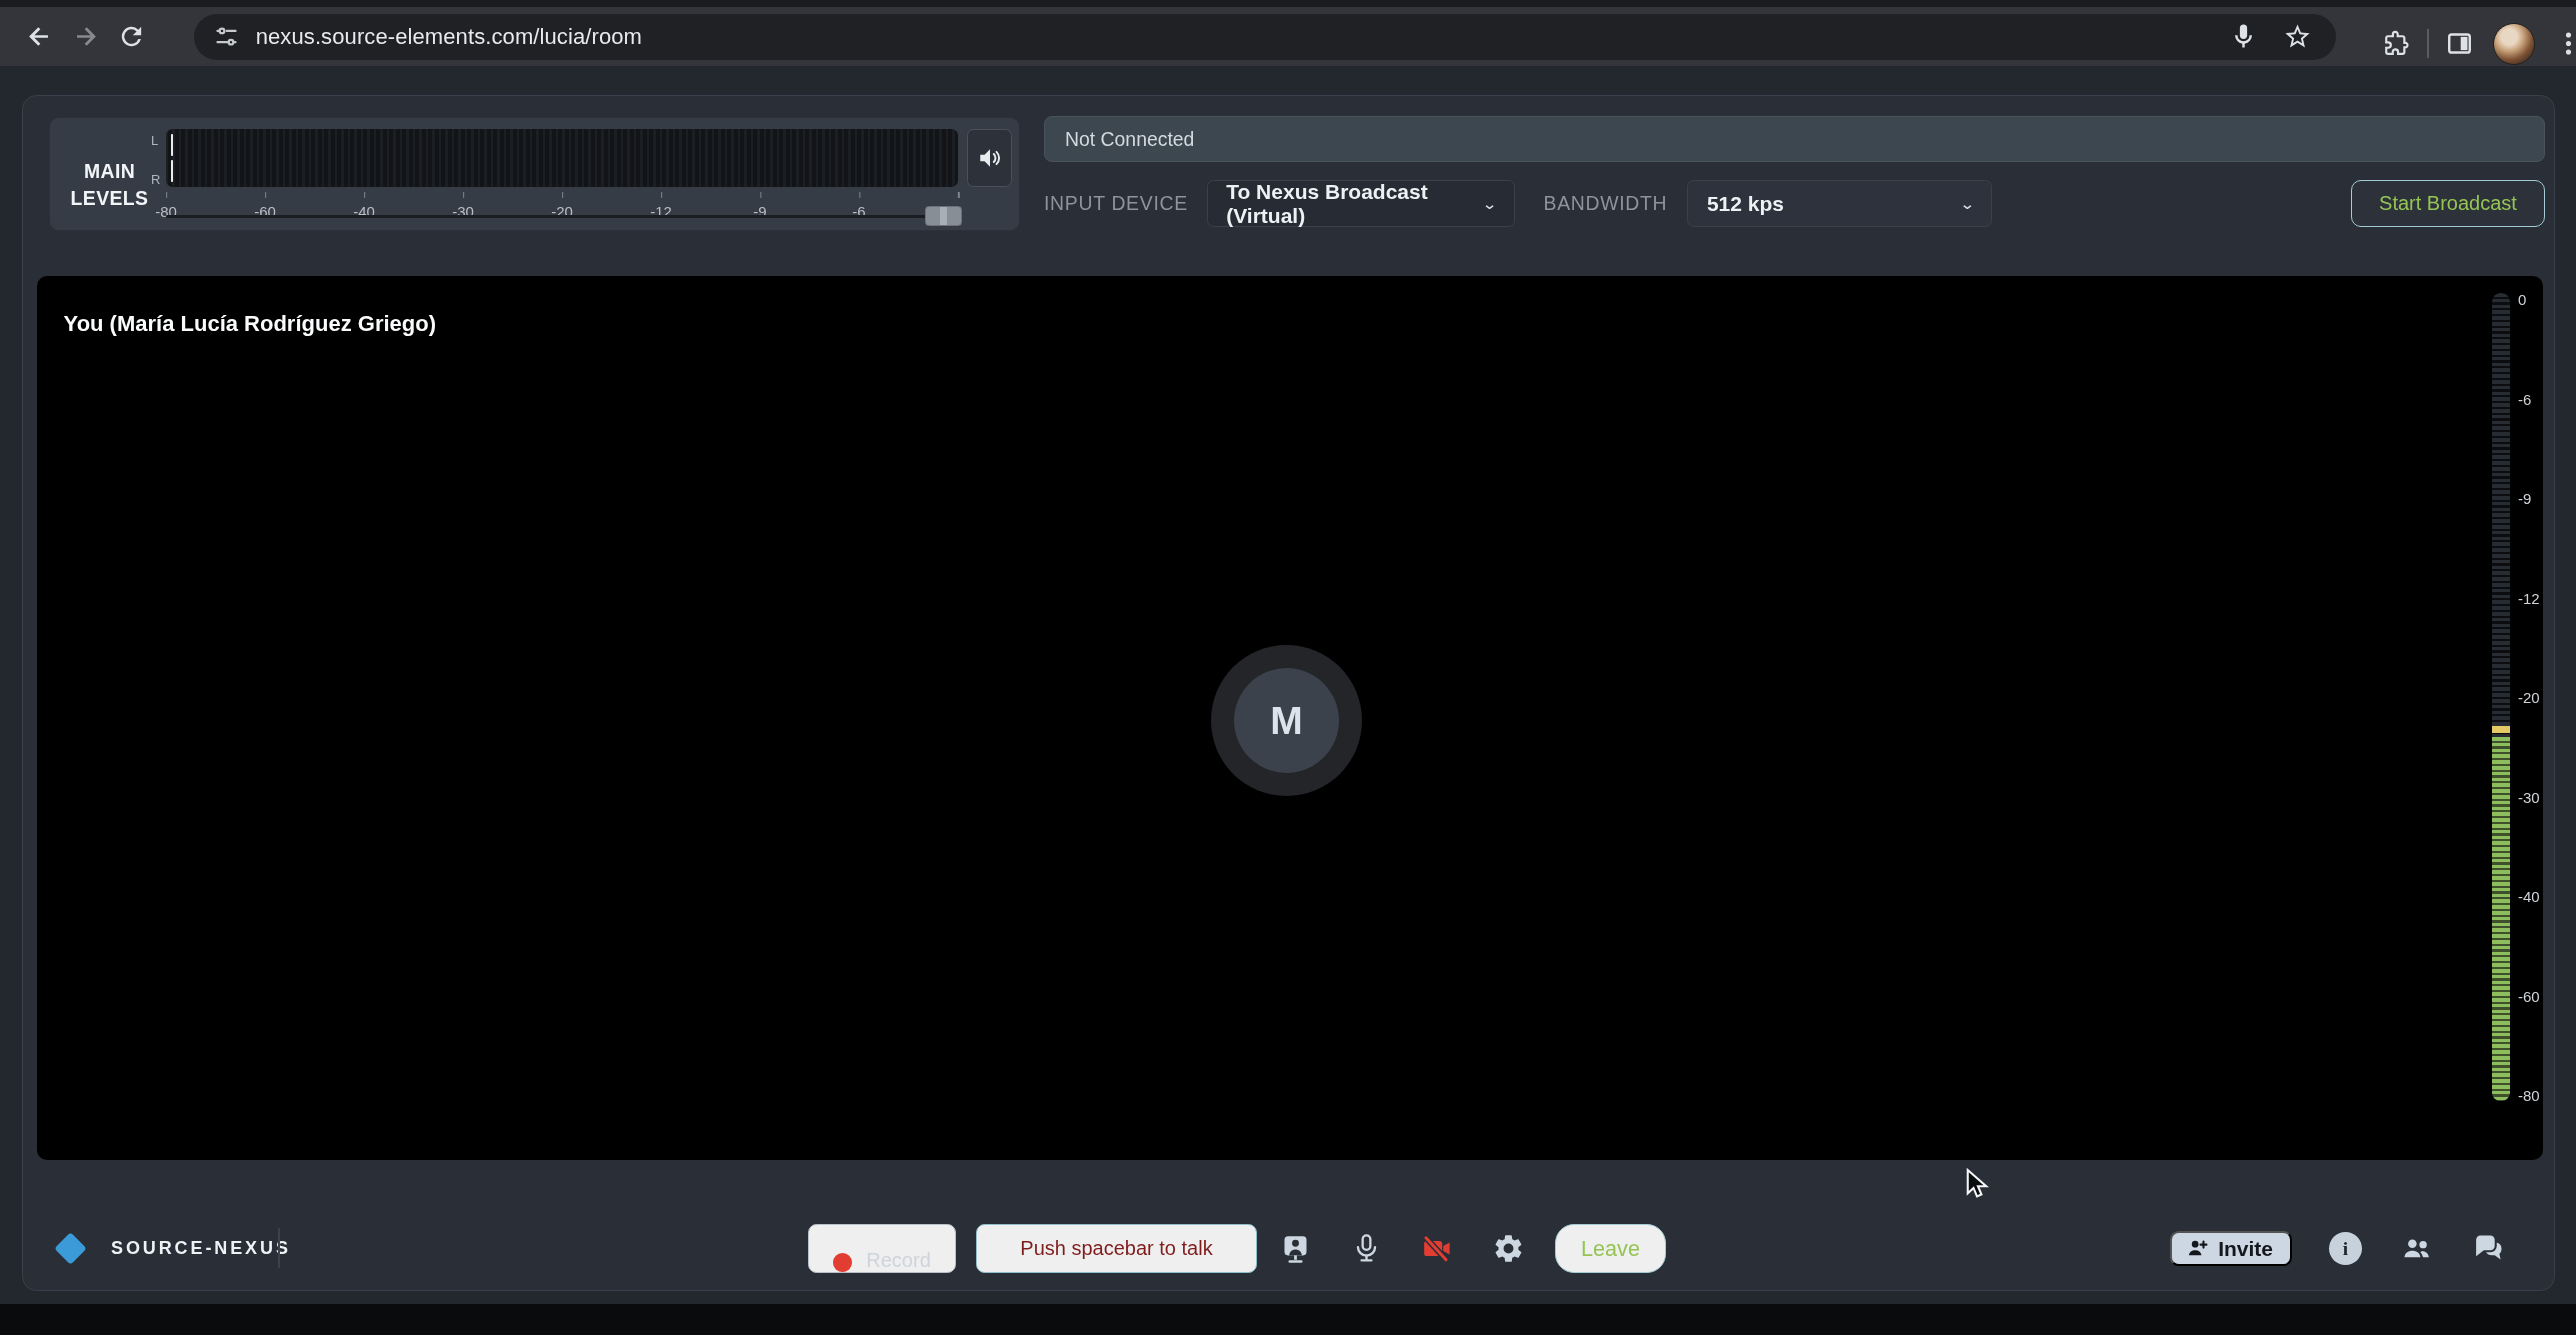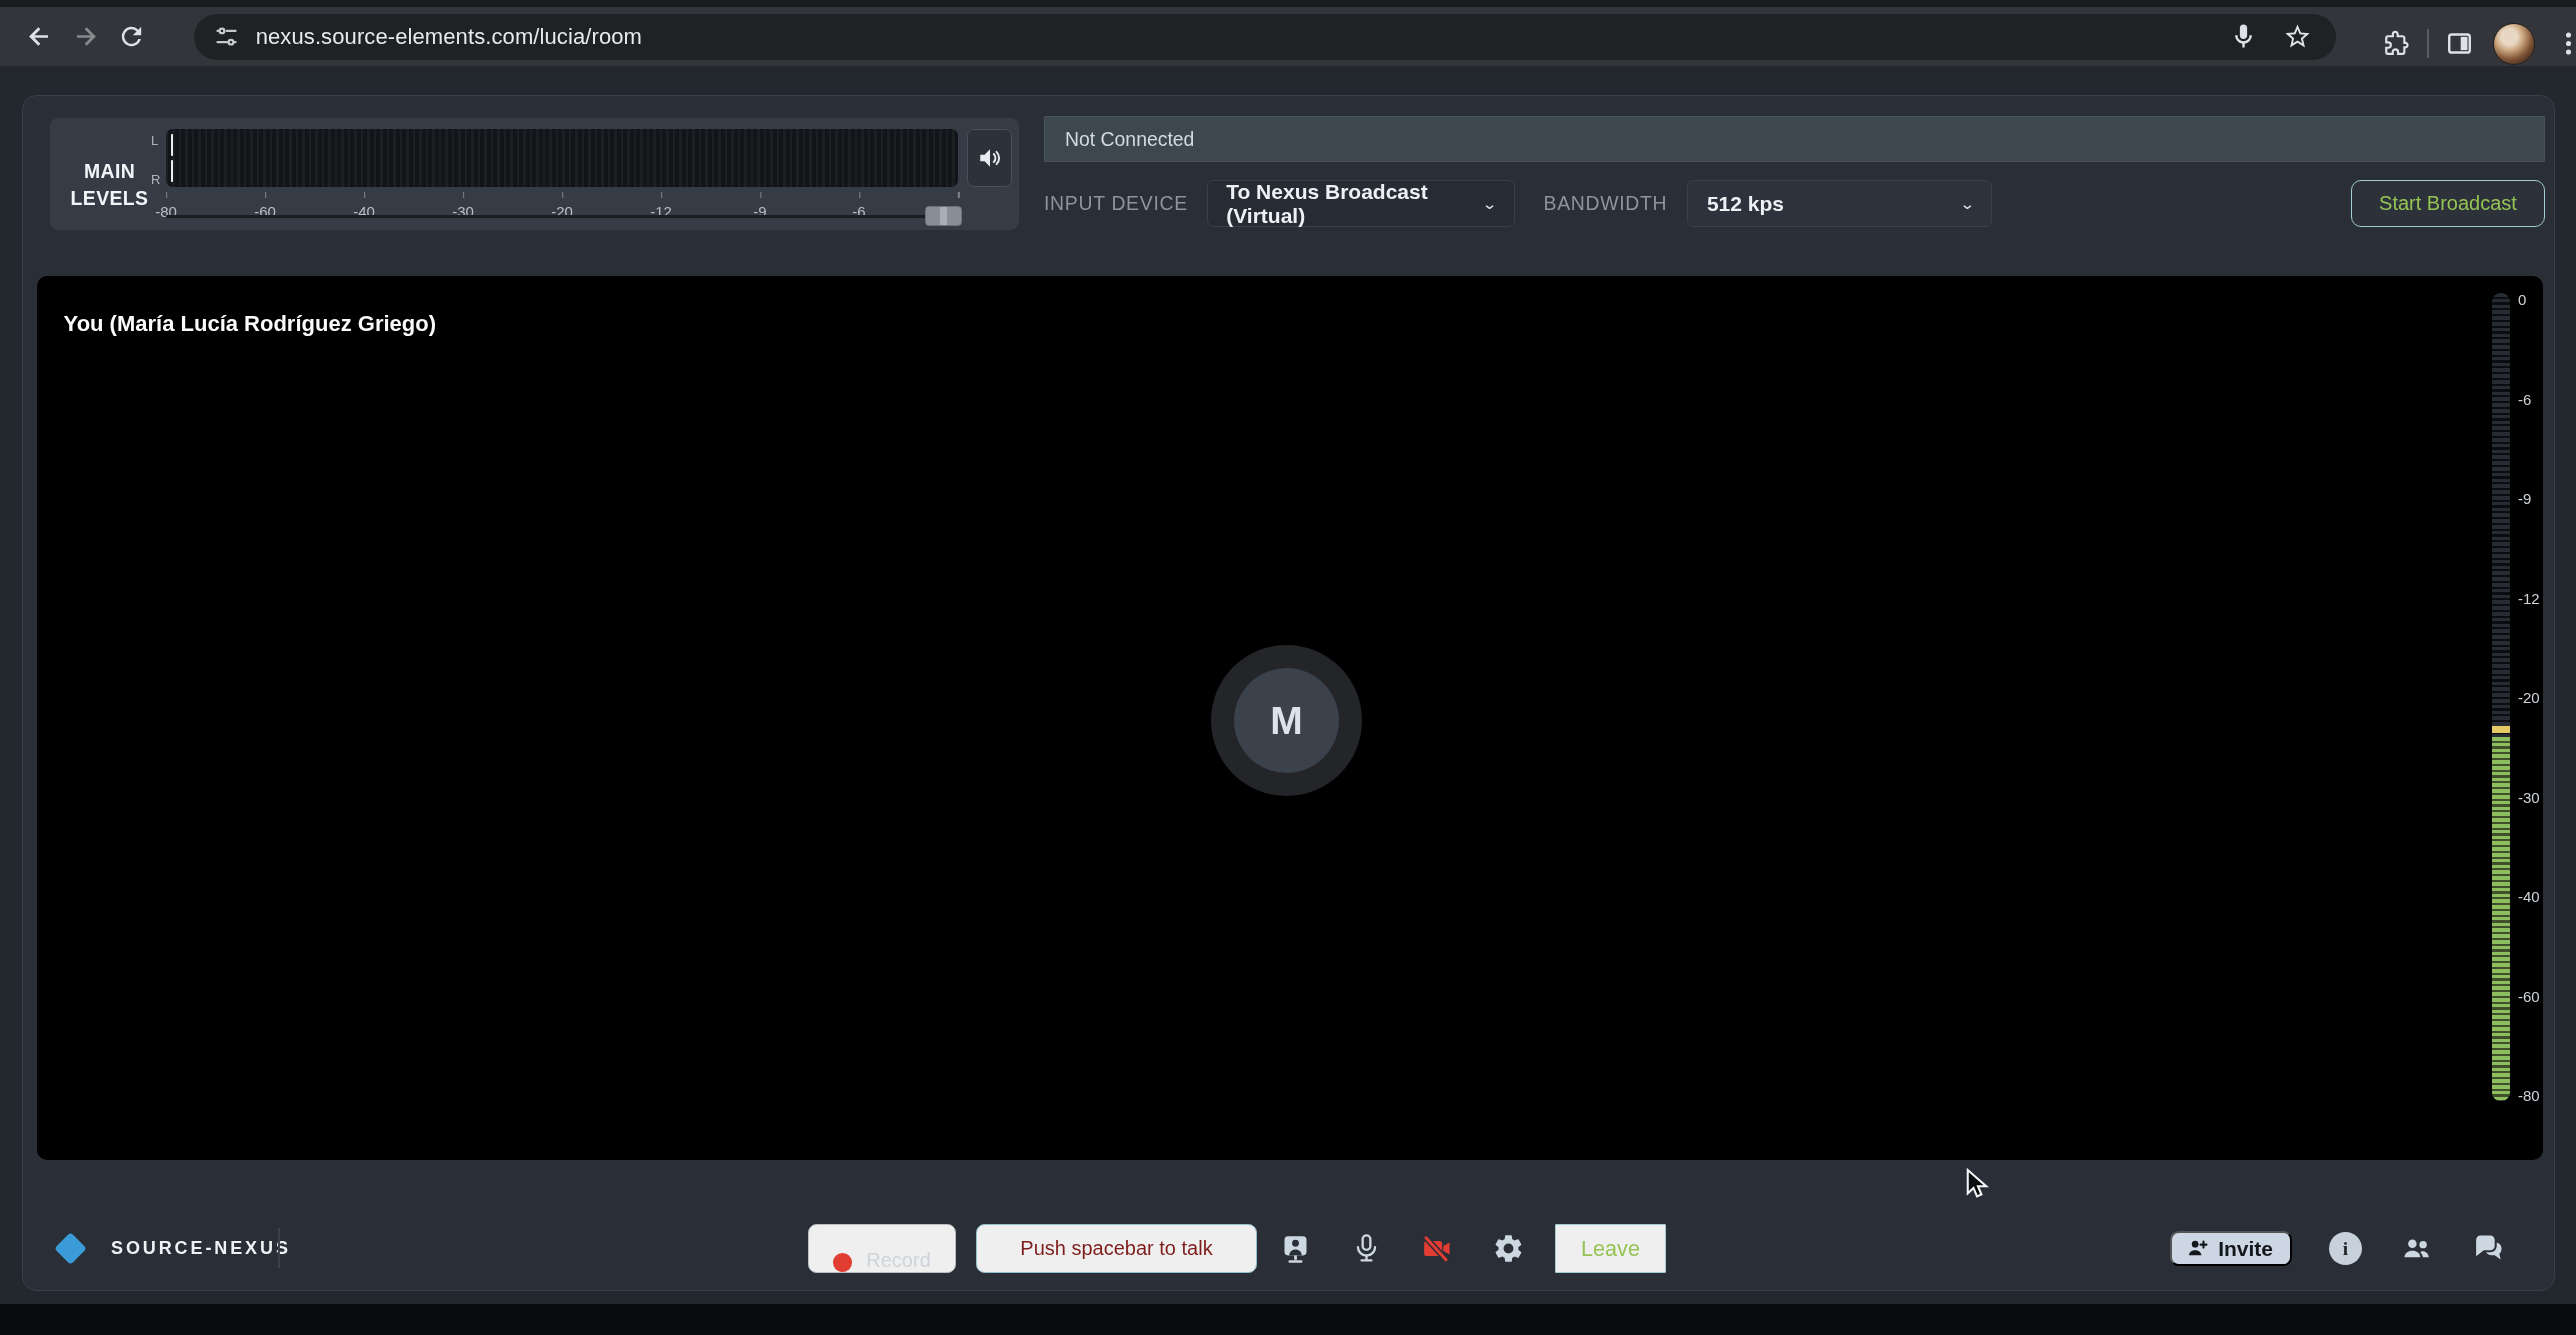--- a/index.html
+++ b/index.html
@@ -51,21 +51,21 @@
   .scale-h .scale-label { position:absolute; left:var(--p); top:0; transform:translateX(-50%);
     color:#b9bfc6; font-size:15px; }
   .scale-h .scale-label::before { content:''; position:absolute; left:50%; top:-11.5px; width:1.4px; height:6.5px; background:#80868d; }
   .slider-track { position:absolute; left:116px; top:97px; width:792px; height:2.9px; background:#1a1d22; border-radius:1.4px; }
   .slider-handle { position:absolute; left:759px; top:-8.6px; width:37px; height:20px; border-radius:3.6px;
     background:linear-gradient(to right,#888e95 0 40%, #a9afb6 40% 60%, #888e95 60%); border:0.7px solid #6c7publisher178;
     border:0.7px solid #6c727a; }
 
   
   .status-bar { position:absolute; left:1044px; top:50px; width:1501px; height:46px; background:#3d4750;
-    border:0.7px solid #4a535c; border-radius:1px; display:flex; align-items:center; padding-left:20px;
+    border:0.7px solid #4a535c; border-radius:8px; display:flex; align-items:center; padding-left:20px;
     color:#d4dade; font-size:19.4px; }
   .controls-row { position:absolute; left:1044px; top:114px; width:1501px; height:47px; display:flex; align-items:center; }
   .ctl-label { color:#8d949c; font-size:19.4px; letter-spacing:0.7px; white-space:nowrap; }
   .select { height:47px; border-radius:6.5px; display:flex; align-items:center; padding:0 16px 0 18.7px;
     color:#eef1f4; font-size:21px; font-weight:bold; }
   .select .chev { margin-left:18.7px; color:#dfe3e7; font-size:18.7px; font-weight:normal; transform:scaleY(.8); }
   .select.dark { background:#262b34; border:0.7px solid #3a414b; margin-left:18.7px; width:308px; justify-content:space-between; }
   .select.light { background:#2d323c; border:0.7px solid #3a414b; margin-left:20px; width:305px; justify-content:space-between; }
   .gap-flex { flex:1 1 auto; }
   .btn-outline { height:47px; border-radius:10px; border:1.4px solid #a3cbd4; background:rgba(255,255,255,0.02);
@@ -100,21 +100,21 @@
   .center-controls { position:absolute; left:808px; top:0; height:101px; display:flex; align-items:center; }
   .record-btn { width:148px; height:49px; border:1.4px solid #b9c1c7; border-radius:8.6px; display:flex; align-items:flex-end;
     justify-content:center; color:#ced4da; font-size:20px; }
   .rec-dot { width:18.7px; height:18.7px; border-radius:50%; background:#e23d32; margin-right:14.4px; }
   .ptt-btn { width:281px; height:49px; margin-left:20px; border:1.4px solid #8fc0cc; border-radius:8.6px; display:flex;
     align-items:center; justify-content:center; color:#7f1d1d; font-size:20px; }
   .icon-btn { width:36px; height:36px; margin-left:35px; display:flex; align-items:center; justify-content:center; color:#cdd7e1; }
   .icon-btn svg { width:33px; height:33px; }
   .icon-btn.first { margin-left:20px; }
   .icon-btn.danger { color:#e23d32; }
-  .leave-btn { width:111px; height:49px; margin-left:29px; border:1.4px solid #a3cbd4; border-radius:1px; display:flex;
+  .leave-btn { width:111px; height:49px; margin-left:29px; border:1.4px solid #a3cbd4; border-radius:19px; display:flex;
     align-items:center; justify-content:center; color:#95c455; font-size:21.6px; }
   .right-controls { position:absolute; right:70px; top:0; height:101px; display:flex; align-items:center; gap:37px; }
   .invite-btn { height:35px; padding:0 17px 0 13px; background:#ccd7e3; border-radius:8.6px; display:flex; align-items:center;
     color:#14181d; font-size:21px; font-weight:bold; gap:8.6px; }
   .invite-btn svg { width:24.4px; height:24.4px; color:#14181d; }
   .info-btn { width:33px; height:33px; border-radius:50%; background:#c6d1dc; color:#20262c; display:flex; align-items:center;
     justify-content:center; font-size:19.4px; font-weight:bold; font-family:"Liberation Serif","DejaVu Serif",serif; }
   .ricon { width:35px; height:35px; color:#cdd7e1; display:flex; align-items:center; justify-content:center; }
   .ricon svg { width:33px; height:33px; }
 

